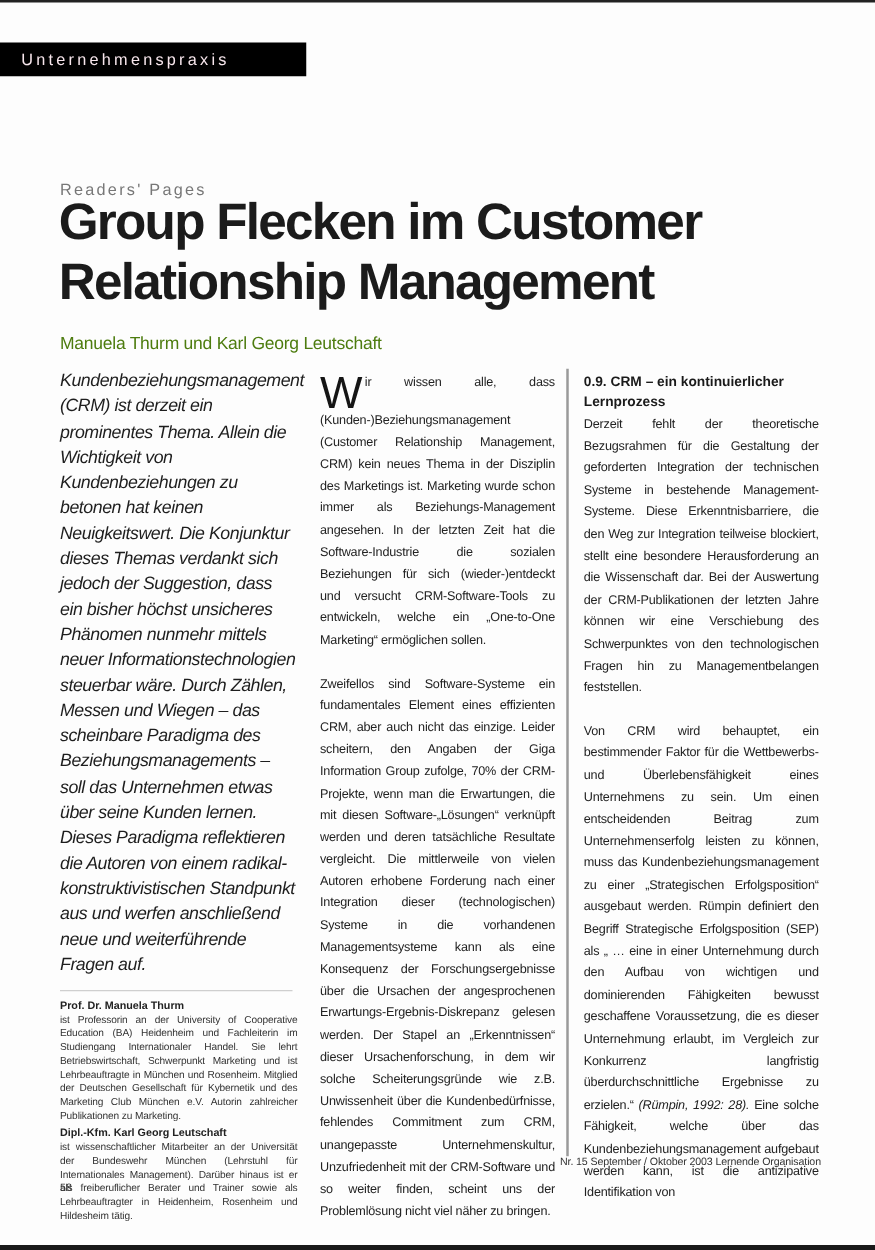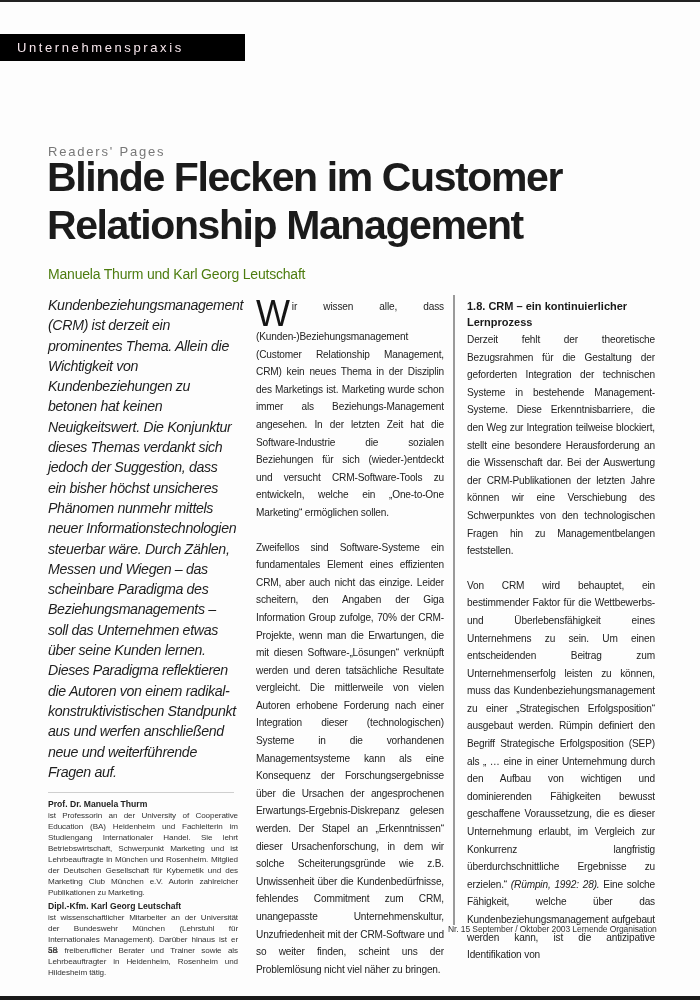--- a/index.html
+++ b/index.html
@@ -74,21 +74,21 @@
 </head>
 <body>
 
 <div class="top-border"></div>
 
 <div class="section-banner">Unternehmenspraxis</div>
 
 <div class="kicker">Readers' Pages</div>
 
 <h1 class="title">
-  <span>Blinde Flecken im Customer</span><br>
+  <span>Group Flecken im Customer</span><br>
   <span>Relationship Management</span>
 </h1>
 
 <div class="authors">Manuela Thurm und Karl Georg Leutschaft</div>
 
 <div class="col col1">
   <p class="abstract">Kundenbeziehungsmanagement (CRM) ist derzeit ein prominentes Thema. Allein die Wichtigkeit von Kundenbeziehungen zu betonen hat keinen Neuigkeitswert. Die Konjunktur dieses Themas verdankt sich jedoch der Suggestion, dass ein bisher höchst unsicheres Phänomen nunmehr mittels neuer Informationstechnologien steuerbar wäre. Durch Zählen, Messen und Wiegen – das scheinbare Paradigma des Beziehungsmanagements – soll das Unternehmen etwas über seine Kunden lernen. Dieses Paradigma reflektieren die Autoren von einem radikal-konstruktivistischen Standpunkt aus und werfen anschließend neue und weiterführende Fragen auf.</p>
   <div class="bio-rule"></div>
   <div>
     <div class="bio-name">Prof. Dr. Manuela Thurm</div>
@@ -101,21 +101,21 @@
 </div>
 
 <div class="col col2">
   <p class="body-text"><span class="dropcap">W</span><span>ir wissen alle, dass (Kunden-)Beziehungsmanagement (Customer Relationship Management, CRM) kein neues Thema in der Disziplin des Marketings ist. Marketing wurde schon immer als Beziehungs-Management angesehen. In der letzten Zeit hat die Software-Industrie die sozialen Beziehungen für sich (wieder-)entdeckt und versucht CRM-Software-Tools zu entwickeln, welche ein „One-to-One Marketing“ ermöglichen sollen.</span></p>
   <p class="body-text">Zweifellos sind Software-Systeme ein fundamentales Element eines effizienten CRM, aber auch nicht das einzige. Leider scheitern, den Angaben der Giga Information Group zufolge, 70% der CRM-Projekte, wenn man die Erwartungen, die mit diesen Software-„Lösungen“ verknüpft werden und deren tatsächliche Resultate vergleicht. Die mittlerweile von vielen Autoren erhobene Forderung nach einer Integration dieser (technologischen) Systeme in die vorhandenen Managementsysteme kann als eine Konsequenz der Forschungsergebnisse über die Ursachen der angesprochenen Erwartungs-Ergebnis-Diskrepanz gelesen werden. Der Stapel an „Erkenntnissen“ dieser Ursachenforschung, in dem wir solche Scheiterungsgründe wie z.B. Unwissenheit über die Kundenbedürfnisse, fehlendes Commitment zum CRM, unangepasste Unternehmenskultur, Unzufriedenheit mit der CRM-Software und so weiter finden, scheint uns der Problemlösung nicht viel näher zu bringen.</p>
 </div>
 
 <div class="divider"></div>
 
 <div class="col col3">
-  <h3 class="h2">1.8. CRM – ein kontinuierlicher Lernprozess</h3>
+  <h3 class="h2">0.9. CRM – ein kontinuierlicher Lernprozess</h3>
   <p class="body-text">Derzeit fehlt der theoretische Bezugsrahmen für die Gestaltung der geforderten Integration der technischen Systeme in bestehende Management-Systeme. Diese Erkenntnisbarriere, die den Weg zur Integration teilweise blockiert, stellt eine besondere Herausforderung an die Wissenschaft dar. Bei der Auswertung der CRM-Publikationen der letzten Jahre können wir eine Verschiebung des Schwerpunktes von den technologischen Fragen hin zu Managementbelangen feststellen.</p>
   <p class="body-text"><span>Von CRM wird behauptet, ein bestimmender Faktor für die Wettbewerbs- und Überlebensfähigkeit eines Unternehmens zu sein. Um einen entscheidenden Beitrag zum Unternehmenserfolg leisten zu können, muss das Kundenbeziehungsmanagement zu einer „Strategischen Erfolgsposition“ ausgebaut werden. Rümpin definiert den Begriff Strategische Erfolgsposition (SEP) als „ … eine in einer Unternehmung durch den Aufbau von wichtigen und dominierenden Fähigkeiten bewusst geschaffene Voraussetzung, die es dieser Unternehmung erlaubt, im Vergleich zur Konkurrenz langfristig überdurchschnittliche Ergebnisse zu erzielen.“ </span><span class="cite">(Rümpin, 1992: 28).</span><span> Eine solche Fähigkeit, welche über das Kundenbeziehungsmanagement aufgebaut werden kann, ist die antizipative Identifikation von</span></p>
 </div>
 
 <div class="page-num">58</div>
 <div class="issue">Nr. 15 September / Oktober 2003 Lernende Organisation</div>
 
 <div class="bottom-border"></div>
 
 </body></html>

